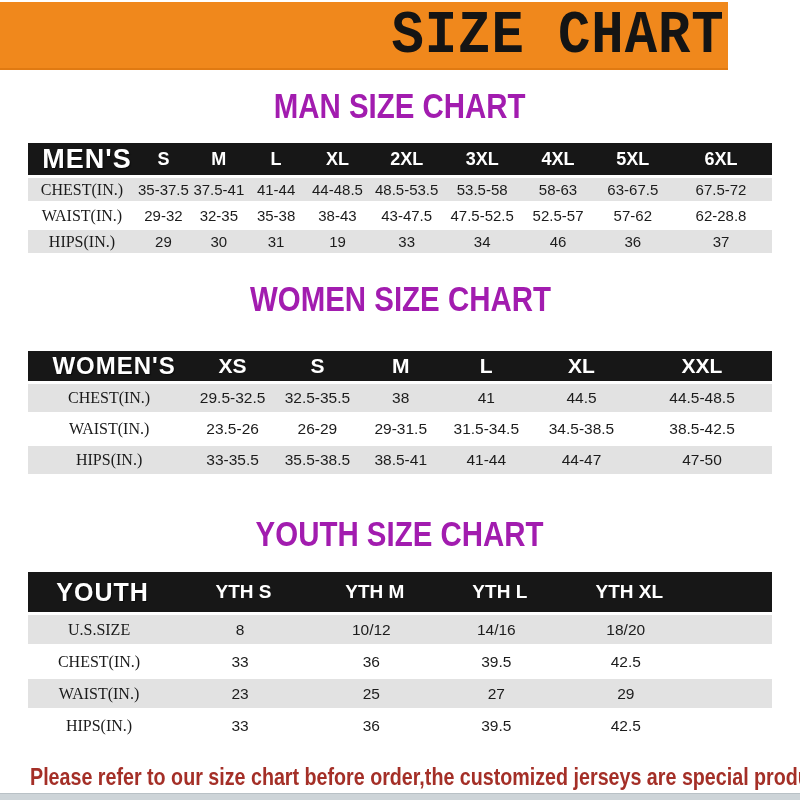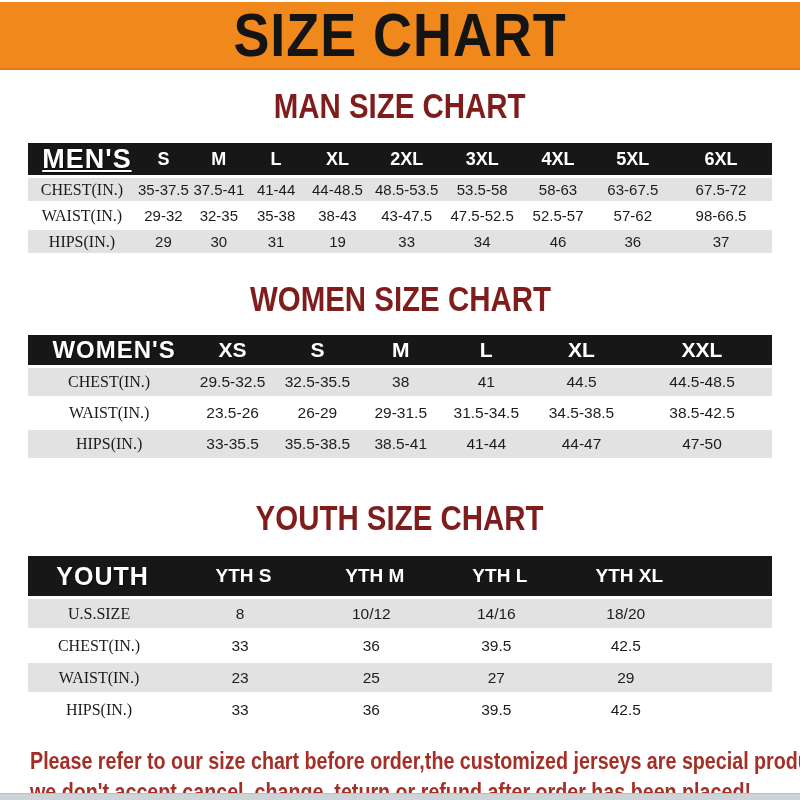--- a/index.html
+++ b/index.html
@@ -9,37 +9,37 @@
     --note_red:#A42F27;
     --text_dark:#1C1C1C;
   }
   *{margin:0;padding:0;box-sizing:border-box;}
   html,body{width:800px;height:800px;background:#FFFFFF;overflow:hidden;
     font-family:"Liberation Sans", sans-serif;}
   body{position:relative;}
 
   
   .banner{
-    height:70px;width:800px;background:var(--accent_orange,#F0881C);
-    display:flex;align-items:center;justify-content:center;
-    border-top:2px solid #ffffff;border-bottom:2px solid #e07a12;
+    height:70px;width:728px;background:var(--accent_orange,#F0881C);
+    display:flex;align-items:center;justify-content:flex-end;
+    border-top:2px solid #ffffff;border-bottom:2px solid #e07a12;font-family:Liberation Mono, monospace;
   }
   .banner-title{
     font-size:55px;font-weight:bold;color:#141414;letter-spacing:1px;
     transform:scale(0.98,1.12);white-space:nowrap;
   }
 
   
   .section-heading{
-    text-align:center;font-weight:bold;color:#7f1d1d;font-size:31px;
+    text-align:center;font-weight:bold;color:#a21caf;font-size:31px;
     letter-spacing:0px;white-space:nowrap;
   }
   .section-heading span{display:inline-block;transform:scale(0.95,1.12);}
   #man-heading{margin:19px 0 15px 0;}
-  #women-heading{margin:26px 0 14px 0;}
+  #women-heading{margin:26px 0 30px 0;}
   #youth-heading{margin:40px 0 16px 0;}
 
   
   table.size-table{
     width:744px;margin:0 auto;border-collapse:separate;border-spacing:0 3px;
     table-layout:fixed;
   }
   table.size-table th,table.size-table td{
     text-align:center;vertical-align:middle;white-space:nowrap;overflow:hidden;
   }
@@ -48,21 +48,21 @@
     text-align:left;padding-left:10px;font-weight:bold;letter-spacing:1px;
     text-shadow:1px 1px 1px rgba(0,0,0,.6);
   }
   tr.row-gray td{background:var(--row_gray,#E2E2E2);}
   tr.row-white td{background:#FFFFFF;}
   td.row-label{font-size:16px;color:#1a1a1a;font-family:Liberation Serif, serif;}
   td.val{font-size:15.5px;color:var(--text_dark,#1C1C1C);}
 
   
   #men-table thead th{height:32px;font-size:18px;}
-  #men-table th.group-label{font-size:27px;text-decoration:underline;}
+  #men-table th.group-label{font-size:27px;}
   #men-table tbody td{height:23px;}
   #men-table td.val{font-size:15px;}
 
   
   #women-table thead th{height:30px;font-size:21px;}
   #women-table th.group-label{font-size:24px;}
   #women-table tbody td{height:28px;}
 
   
   #youth-table thead th{height:40px;font-size:19px;padding-left:7px;}
@@ -134,21 +134,21 @@
     <tr class="row-white">
       <td class="row-label">WAIST(IN.)</td>
       <td class="val">29-32</td>
       <td class="val">32-35</td>
       <td class="val">35-38</td>
       <td class="val">38-43</td>
       <td class="val">43-47.5</td>
       <td class="val">47.5-52.5</td>
       <td class="val">52.5-57</td>
       <td class="val">57-62</td>
-      <td class="val">98-66.5</td>
+      <td class="val">62-28.8</td>
     </tr>
     <tr class="row-gray">
       <td class="row-label">HIPS(IN.)</td>
       <td class="val">29</td>
       <td class="val">30</td>
       <td class="val">31</td>
       <td class="val">19</td>
       <td class="val">33</td>
       <td class="val">34</td>
       <td class="val">46</td>

